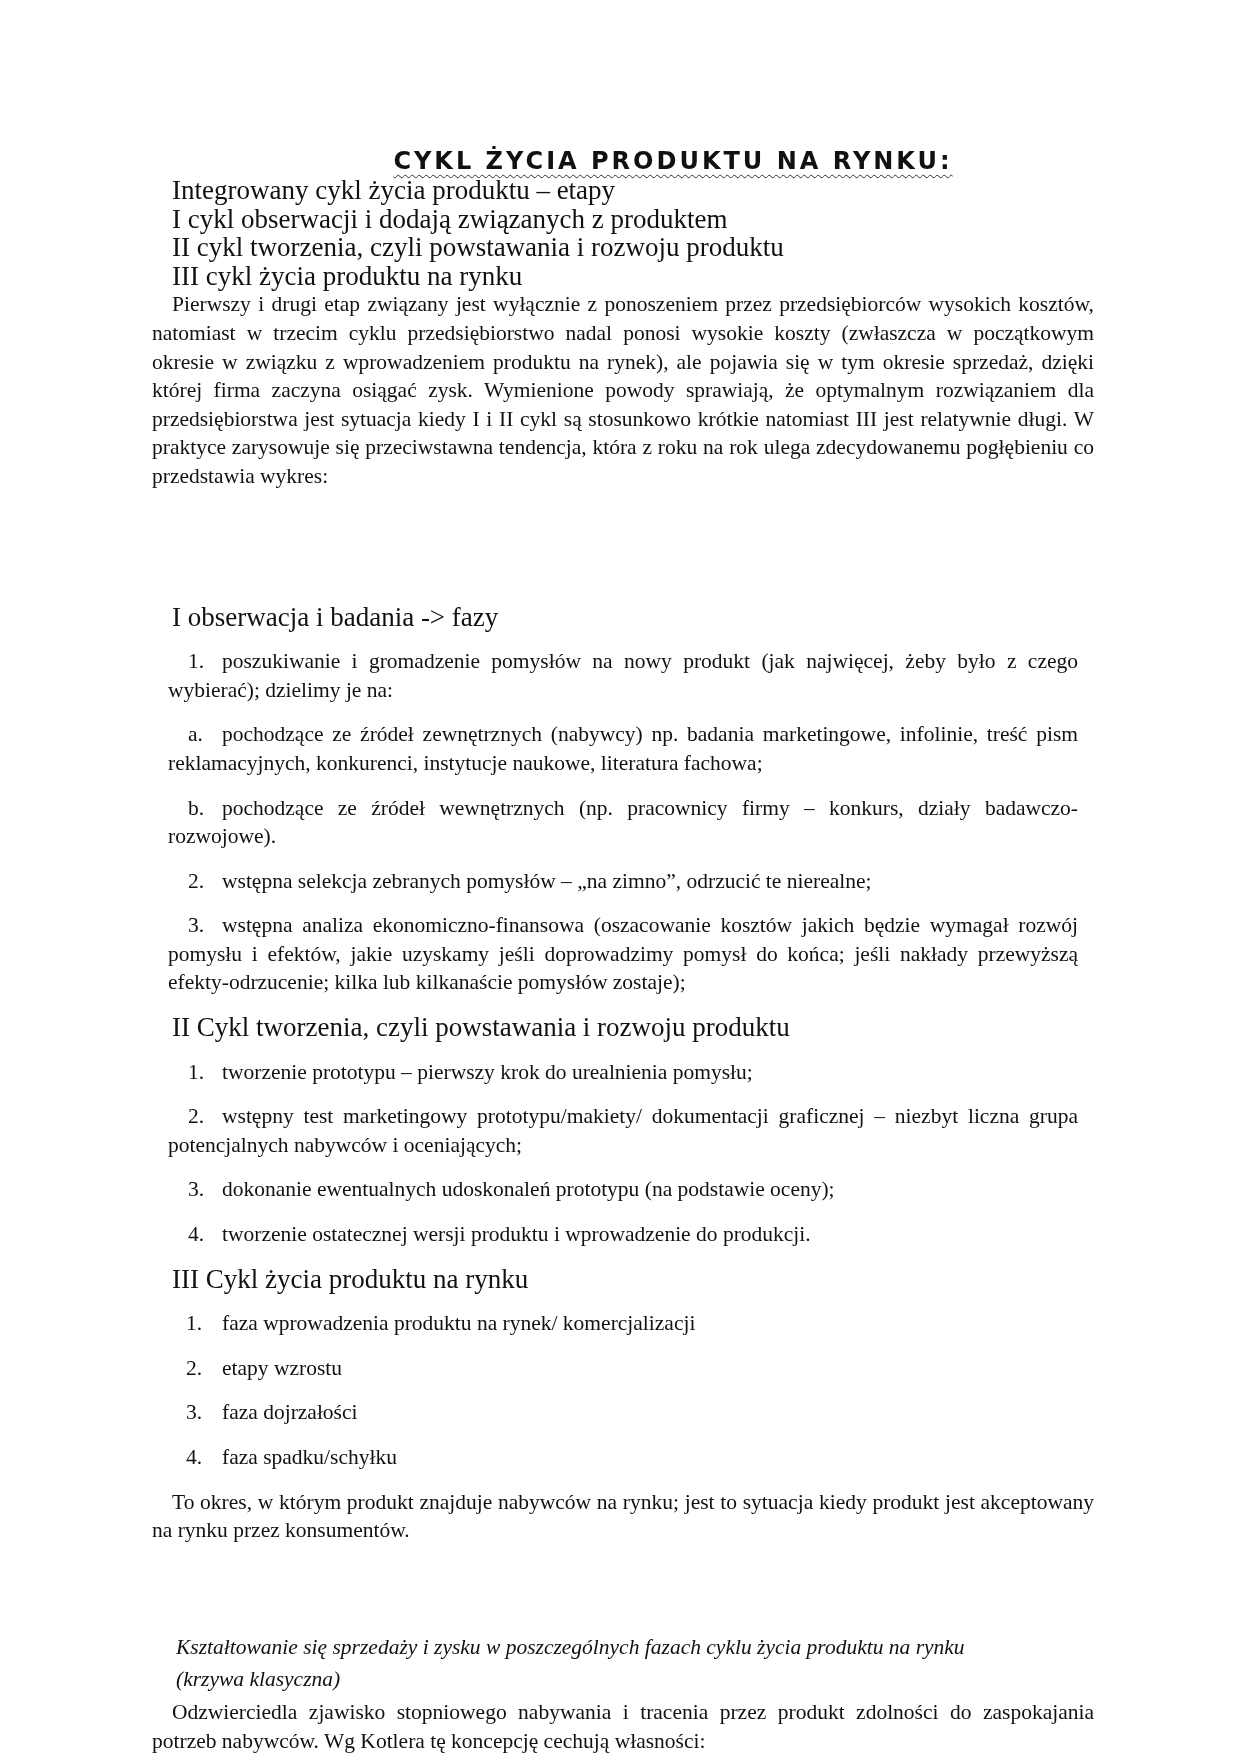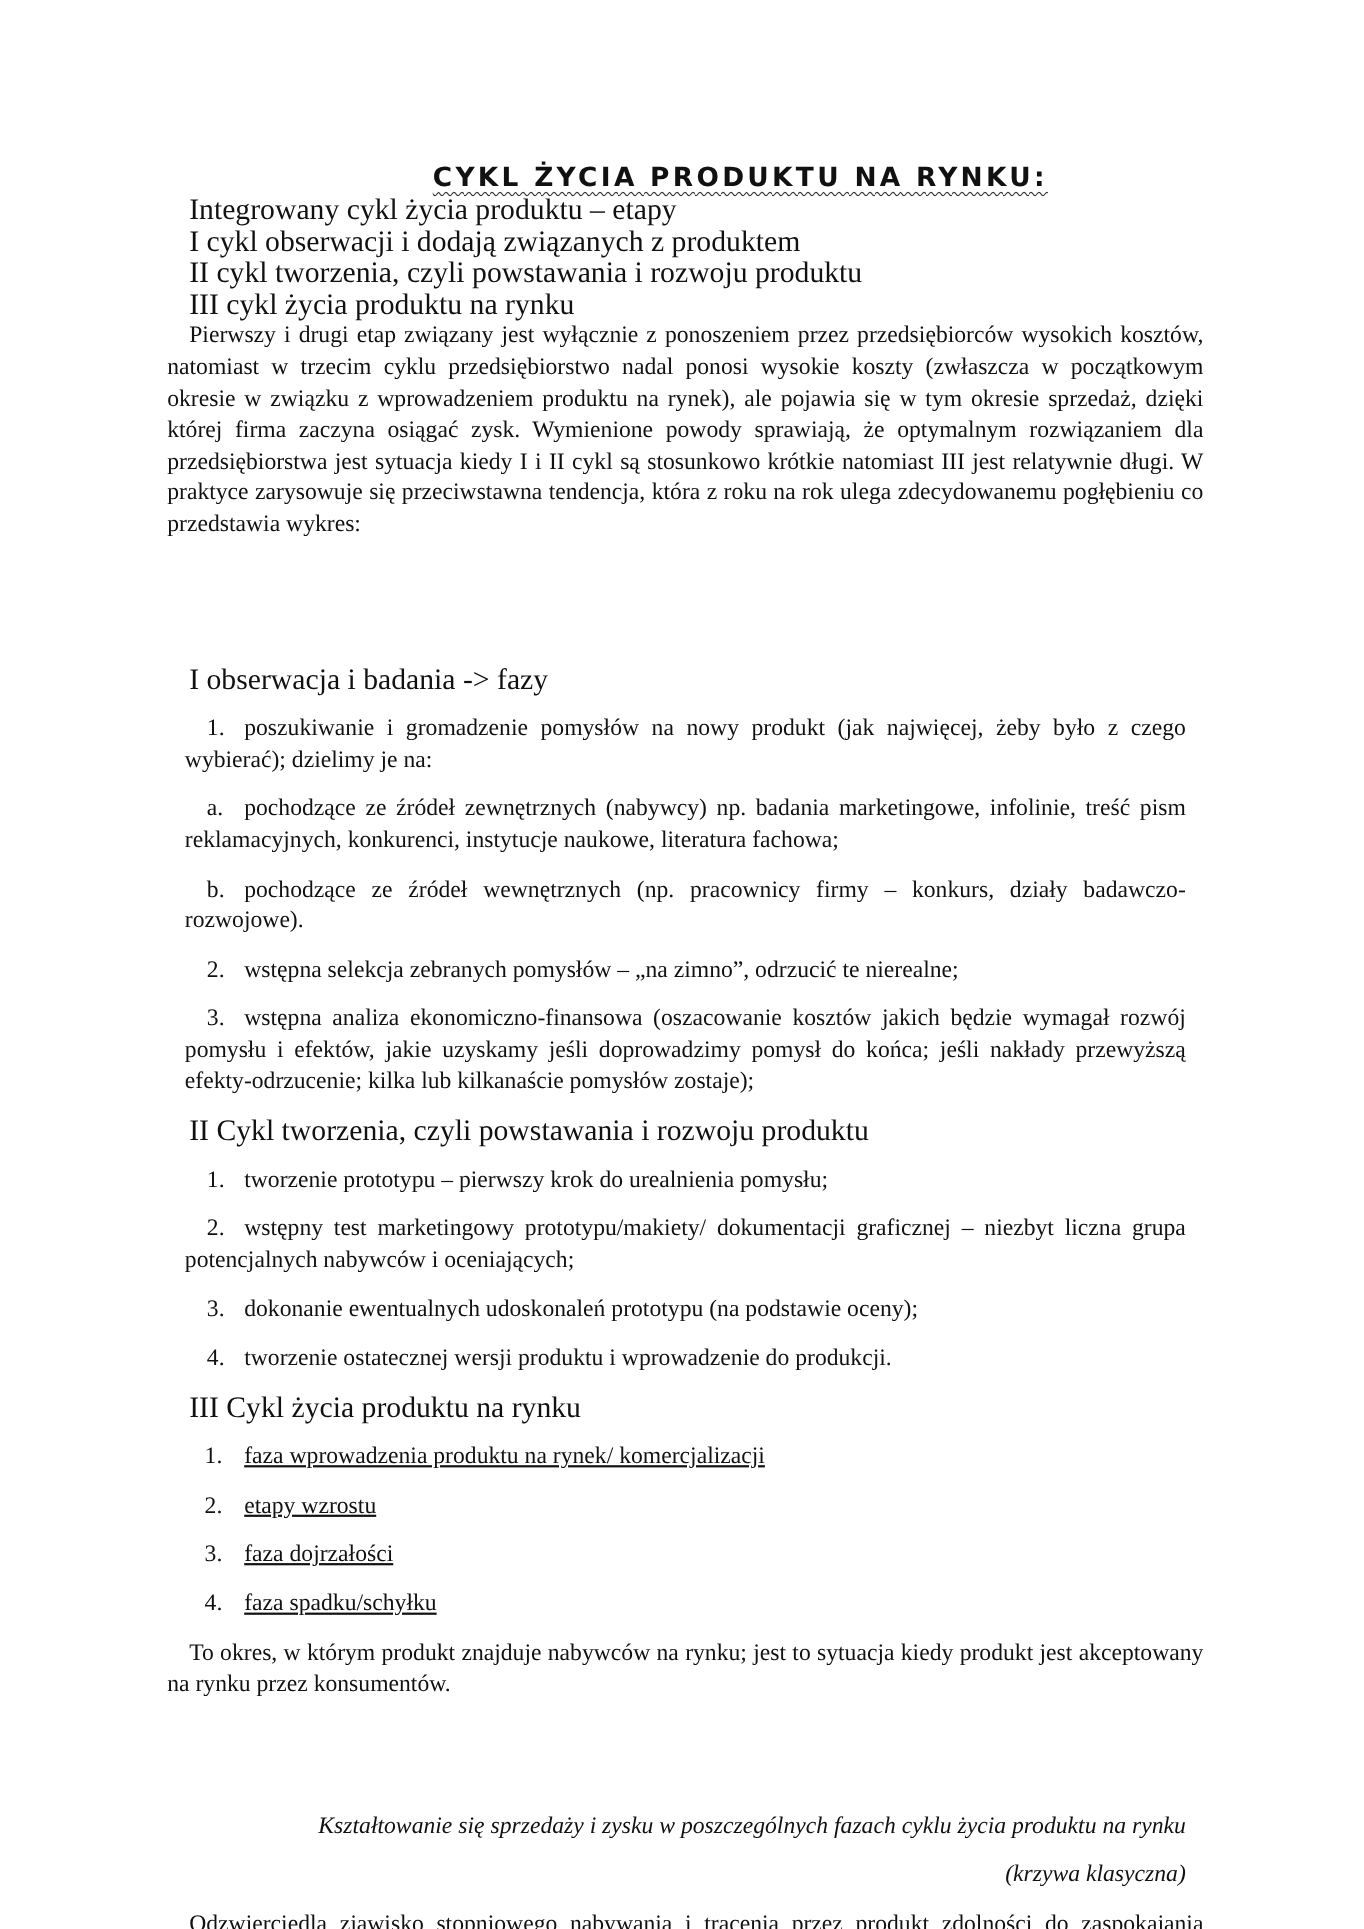--- a/index.html
+++ b/index.html
@@ -54,30 +54,30 @@
       line-height: 28.6px;
       text-align: justify;
       margin: 16px;
       text-indent: 20px;
     }
     .li .marker {
       display: inline-block;
       width: 34px;
       text-indent: 0;
     }
-    .li.flush { text-indent: 18px; text-decoration: underline; }
+    .li.flush { text-indent: 18px; }
     .li.flush .marker { width: 36px; }
     .gap-chart { height: 112px; }
     .gap-2 { height: 84px; }
     .subheading {
       font-style: italic;
       font-size: 21.5px;
       line-height: 28.6px;
-      text-align: right;
-      margin: 16px;
+      text-align: left;
+      margin: 4px;
       padding-left: 20px;
     }
   </style>
 </head>
 <body>
 
 <div class="page">
 
   <h1 class="title">CYKL ŻYCIA PRODUKTU NA RYNKU:</h1>
 

